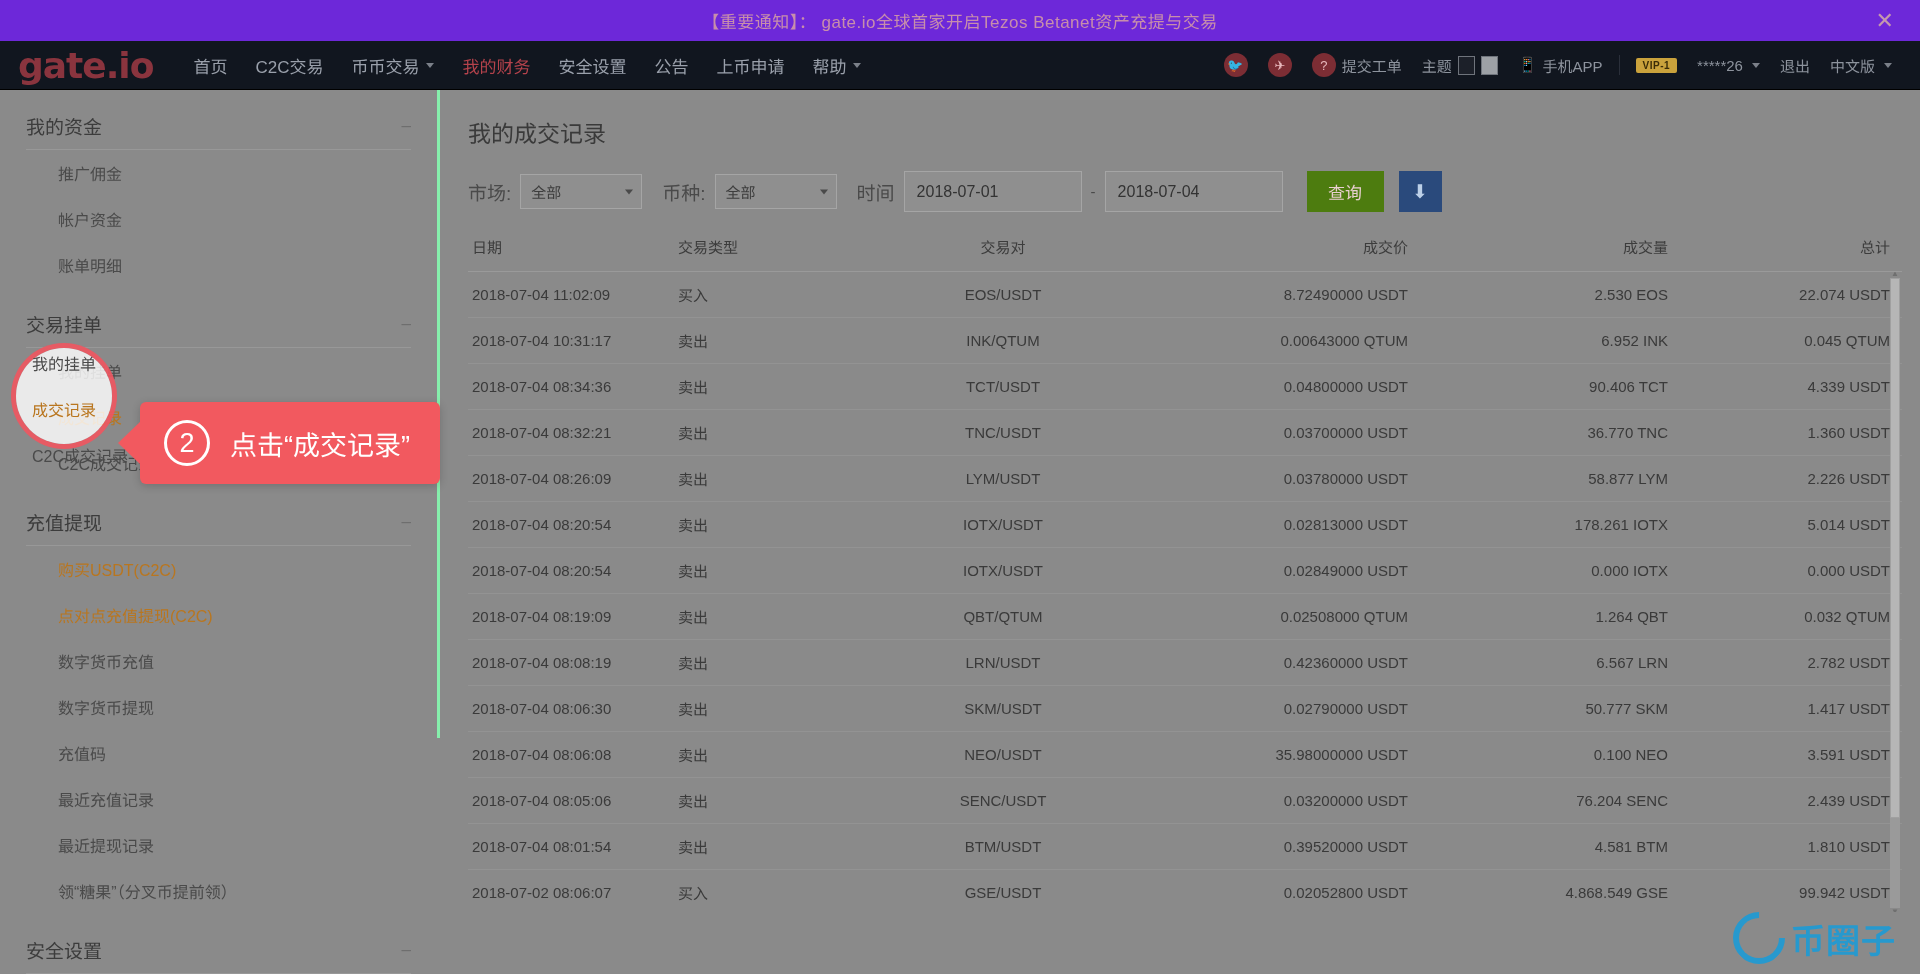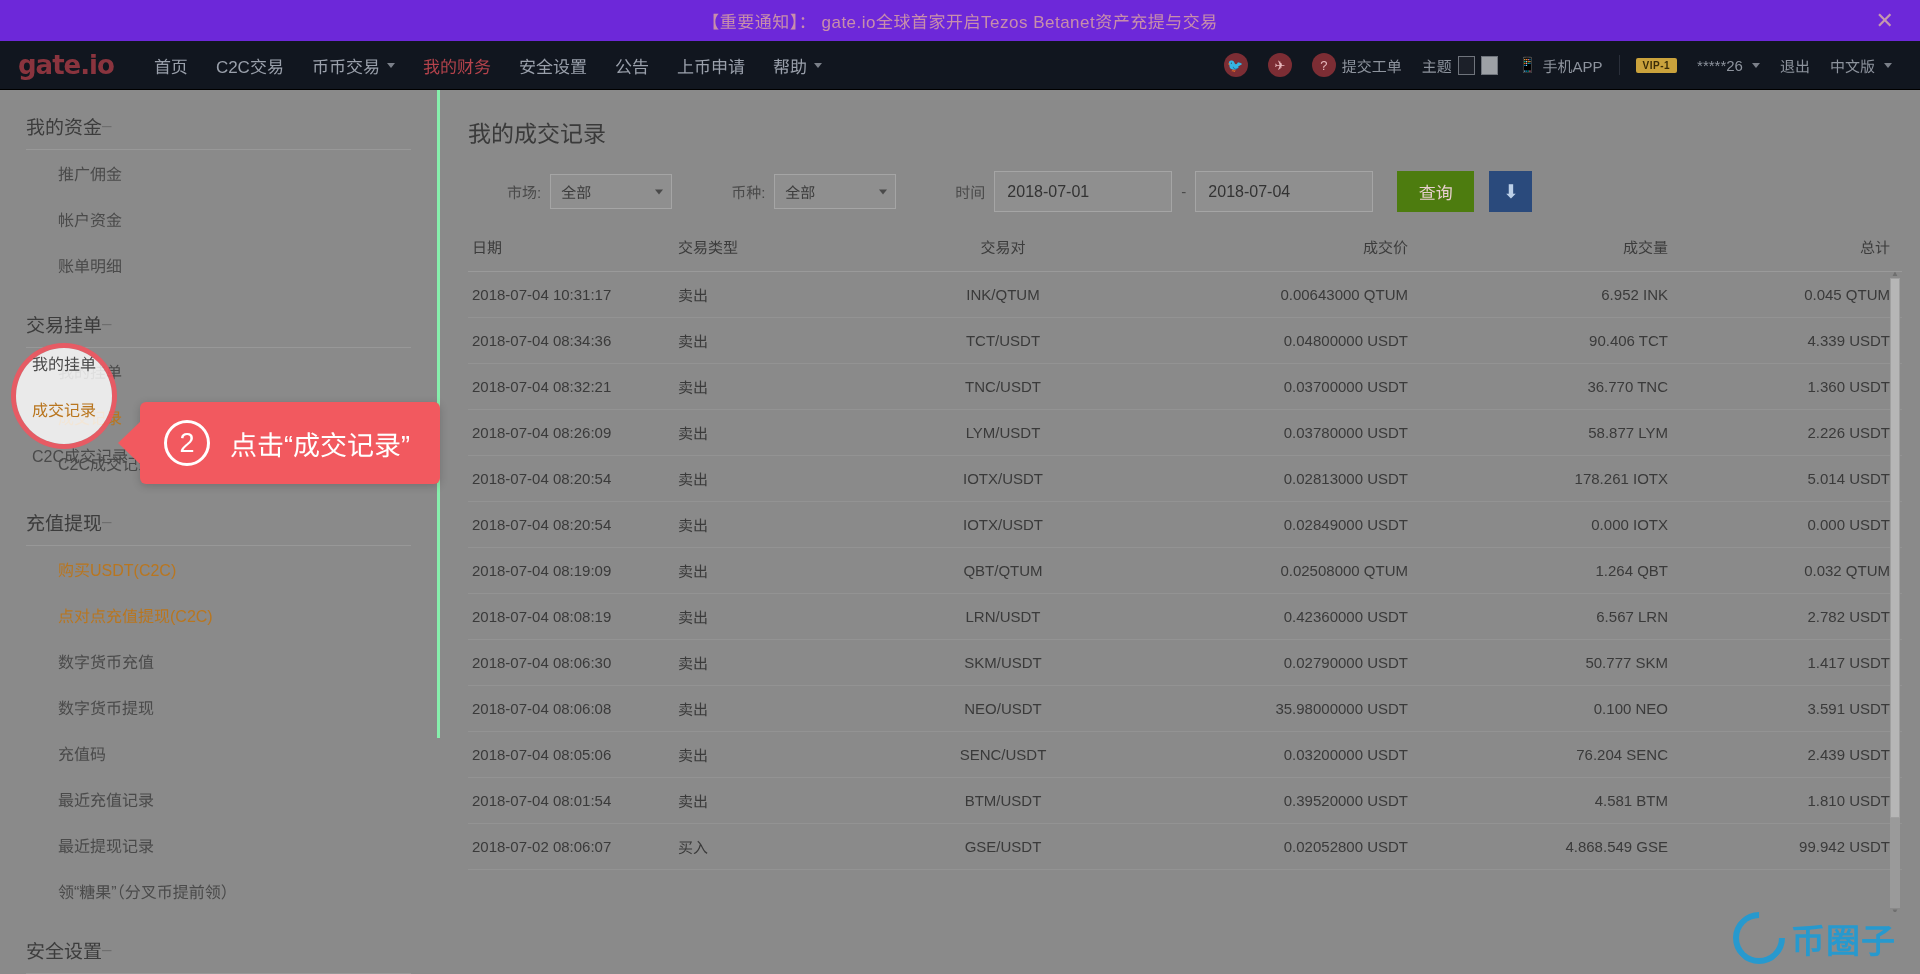--- a/index.html
+++ b/index.html
@@ -35,21 +35,21 @@
 
   
   .header {
     position: relative; height: 49px; width: 100%;
     background: #11161f;
     display: flex; align-items: center;
     border-bottom: 1px solid #000;
   }
   .logo {
     margin-left: 18px; margin-right: 26px;
-    font-size: 26px; font-weight: bold; color: #a03a44;
+    font-size: 36px; font-weight: bold; color: #a03a44;
     letter-spacing: -1px; font-family: "DejaVu Sans", sans-serif;
     opacity: .85;
   }
   .nav { display: flex; align-items: center; gap: 0; }
   .nav-item {
     color: #9aa0ab; font-size: 17px; padding: 0 14px; cursor: pointer;
     white-space: nowrap; display: flex; align-items: center; gap: 4px;
   }
   .nav-item.active { color: #b5434c; }
   .caret-dn {
@@ -77,21 +77,21 @@
   }
   .divider-v { width: 1px; height: 20px; background: #2a2f3a; margin: 0 6px; }
 
   
   .sidebar {
     position: absolute; left: 0; top: 0; width: 437px; height: 884px;
     background: #8a8a8a; padding: 0 26px; overflow: hidden;
   }
   .side-group-title {
     font-size: 19px; color: #3c3c3c; padding: 22px 0 10px 0;
-    display: flex; align-items: center; 
+    display: flex; align-items: center; justify-content: space-between;
     border-bottom: 1px solid #989898;
   }
   .side-group-title .minus { color: #6d6d6d; font-size: 17px; }
   .side-item {
     font-size: 16px; color: #4a4a4a; padding: 11px 0 11px 32px; cursor: pointer;
     white-space: nowrap;
   }
   .side-item.orange { color: #b9761f; }
   .side-item.highlighted { color: #b9761f; }
 
@@ -100,21 +100,21 @@
     position: absolute; left: 437px; top: 0; right: 0; height: 648px;
     background: #8a8a8a; border-left: 3px solid #86efac;
   }
   .page-title {
     font-size: 23px; color: #3a3a3a; padding: 25px 0 0 28px;
   }
 
   .filters {
     display: flex; align-items: center; gap: 0; padding: 22px 0 18px 28px;
   }
-  .flt-label { font-size: 15px; color: #4a4a4a; margin-right: 9px; margin-left: 39px; }
+  .flt-label { font-size: 19px; color: #4a4a4a; margin-right: 9px; }
   .select-box {
     position: relative; width: 122px; height: 35px;
     background: #8f8f8f; border: 1px solid #a5a5a5;
     display: flex; align-items: center; padding: 0 10px;
     font-size: 15px; color: #3d3d3d; cursor: pointer; margin-right: 20px;
   }
   .select-box .caret {
     position: absolute; right: 8px; top: 50%; transform: translateY(-50%);
     width: 0; height: 0; border-left: 4px solid transparent;
     border-right: 4px solid transparent; border-top: 5px solid #4a4a4a;
@@ -380,20 +380,28 @@
               <th class="c-amt">成交量</th>
               <th class="c-total">总计</th>
             </tr>
           </thead>
         </table>
 
         <div class="table-scroll">
           <table class="trades">
             <tbody id="tbody">
                 <tr>
+                  <td class="c-date">2018-07-04 11:02:09</td>
+                  <td class="c-type buy">买入</td>
+                  <td class="c-pair">EOS/USDT</td>
+                  <td class="c-price">8.72490000 USDT</td>
+                  <td class="c-amt">2.530 EOS</td>
+                  <td class="c-total">22.074 USDT</td>
+                </tr>
+                <tr>
                   <td class="c-date">2018-07-04 10:31:17</td>
                   <td class="c-type sell">卖出</td>
                   <td class="c-pair">INK/QTUM</td>
                   <td class="c-price">0.00643000 QTUM</td>
                   <td class="c-amt">6.952 INK</td>
                   <td class="c-total">0.045 QTUM</td>
                 </tr>
                 <tr>
                   <td class="c-date">2018-07-04 08:34:36</td>
                   <td class="c-type sell">卖出</td>

